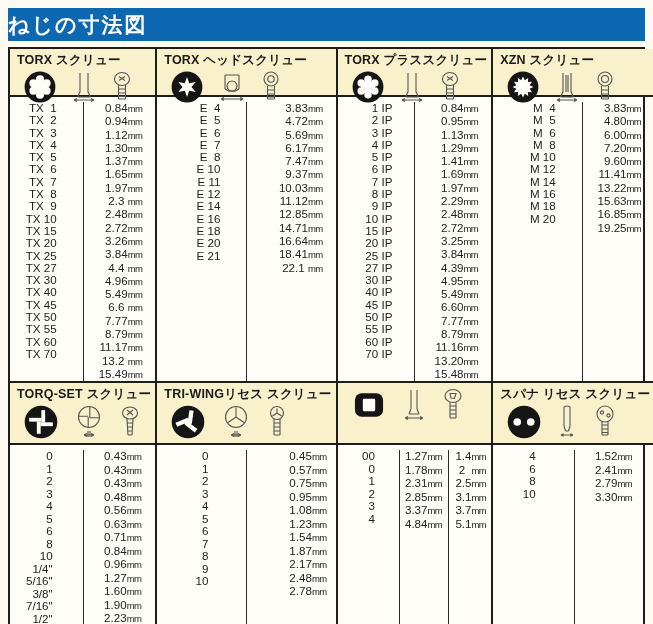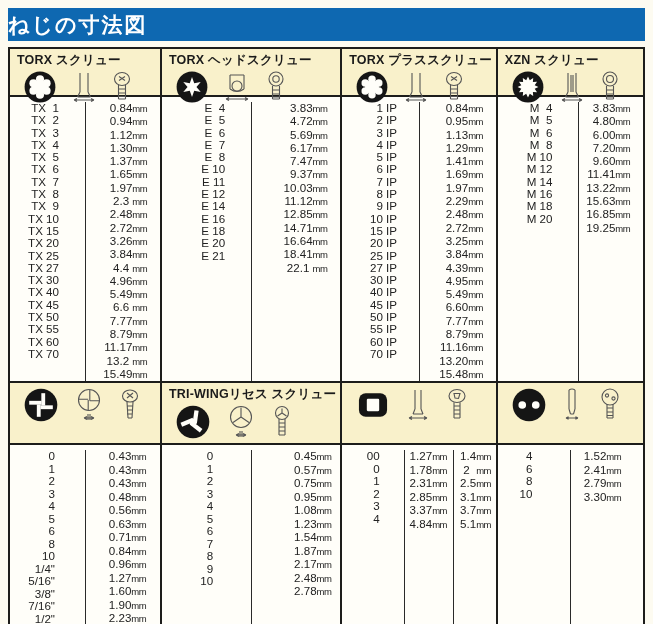--- a/index.html
+++ b/index.html
@@ -305,20 +305,21 @@
             <span class="cell">13.22<span class="unit">mm</span></span>
             <span class="cell">15.63<span class="unit">mm</span></span>
             <span class="cell">16.85<span class="unit">mm</span></span>
             <span class="cell">19.25<span class="unit">mm</span></span>
           </div>
         </div>
     </div>
 
     <div class="section row-bot fc" id="s4">
       <div class="sec-header">
+        <div class="sec-title">TORQ-SET スクリュー</div>
         <div class="sec-icons">
           <svg class="ic" width="36" height="36" viewBox="0 0 32 32">
             <circle cx="16" cy="16" r="14.5" fill="#151515"></circle>
             <g fill="#fffef9">
               <rect x="16.3" y="5.5" width="3.4" height="11"></rect>
               <rect x="15.5" y="16.3" width="11" height="3.4"></rect>
               <rect x="12.3" y="15.5" width="3.4" height="11"></rect>
               <rect x="5.5" y="12.3" width="11" height="3.4"></rect>
             </g>
           </svg>
@@ -465,20 +466,21 @@
             <span class="cell">2.5<span class="unit">mm</span></span>
             <span class="cell">3.1<span class="unit">mm</span></span>
             <span class="cell">3.7<span class="unit">mm</span></span>
             <span class="cell">5.1<span class="unit">mm</span></span>
           </div>
         </div>
     </div>
 
     <div class="section row-bot" id="s7">
       <div class="sec-header">
+        <div class="sec-title">スパナ リセス スクリュー</div>
         <div class="sec-icons">
           <svg class="ic" width="36" height="36" viewBox="0 0 32 32">
             <circle cx="16" cy="16" r="14.5" fill="#151515"></circle>
             <circle cx="10" cy="16" r="3.4" fill="#fffef9"></circle>
             <circle cx="22" cy="16" r="3.4" fill="#fffef9"></circle>
           </svg>
           <svg class="ic" width="20" height="36" viewBox="0 0 20 36" fill="none" stroke="#555" stroke-width="1.1">
             <path d="M7 3 V22 M13 3 V22 M7 3 Q10 1 13 3 M7 22 L8.5 27 M13 22 L11.5 27 M8.5 27 H11.5"></path>
             <path d="M4 31 H16 M4 31 l2.6 -1.3 M4 31 l2.6 1.3 M16 31 l-2.6 -1.3 M16 31 l-2.6 1.3"></path>
           </svg>

